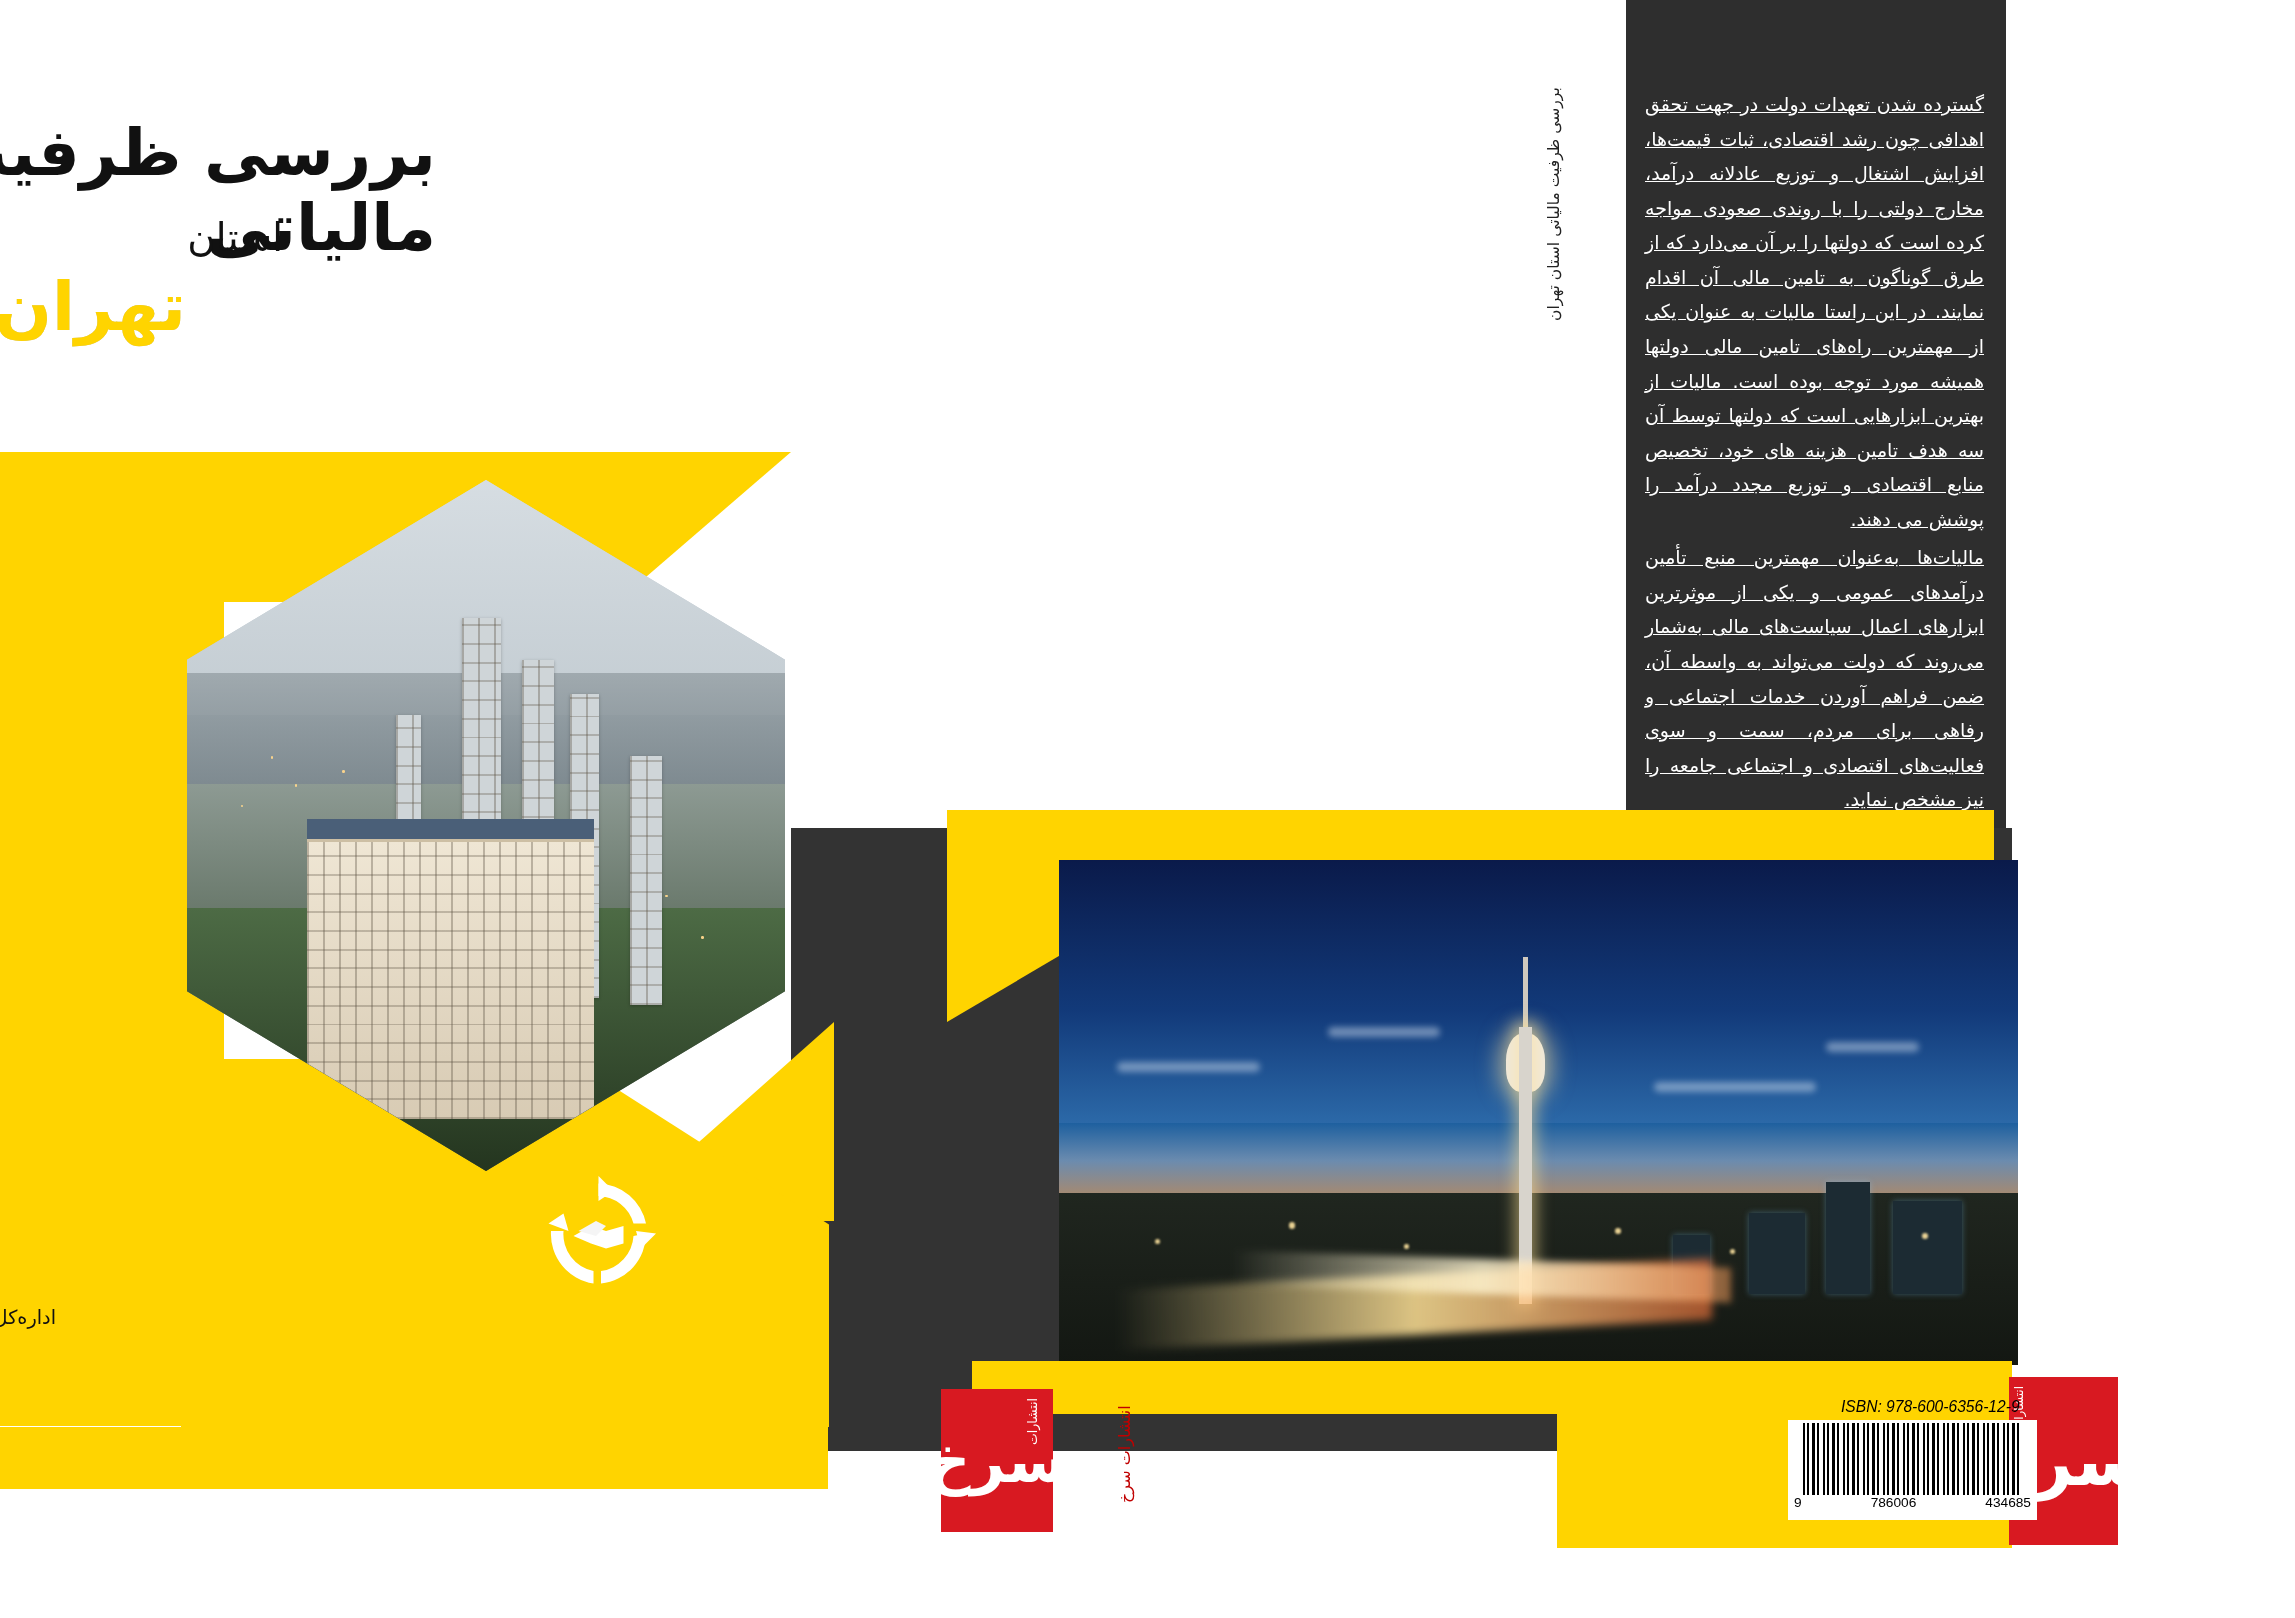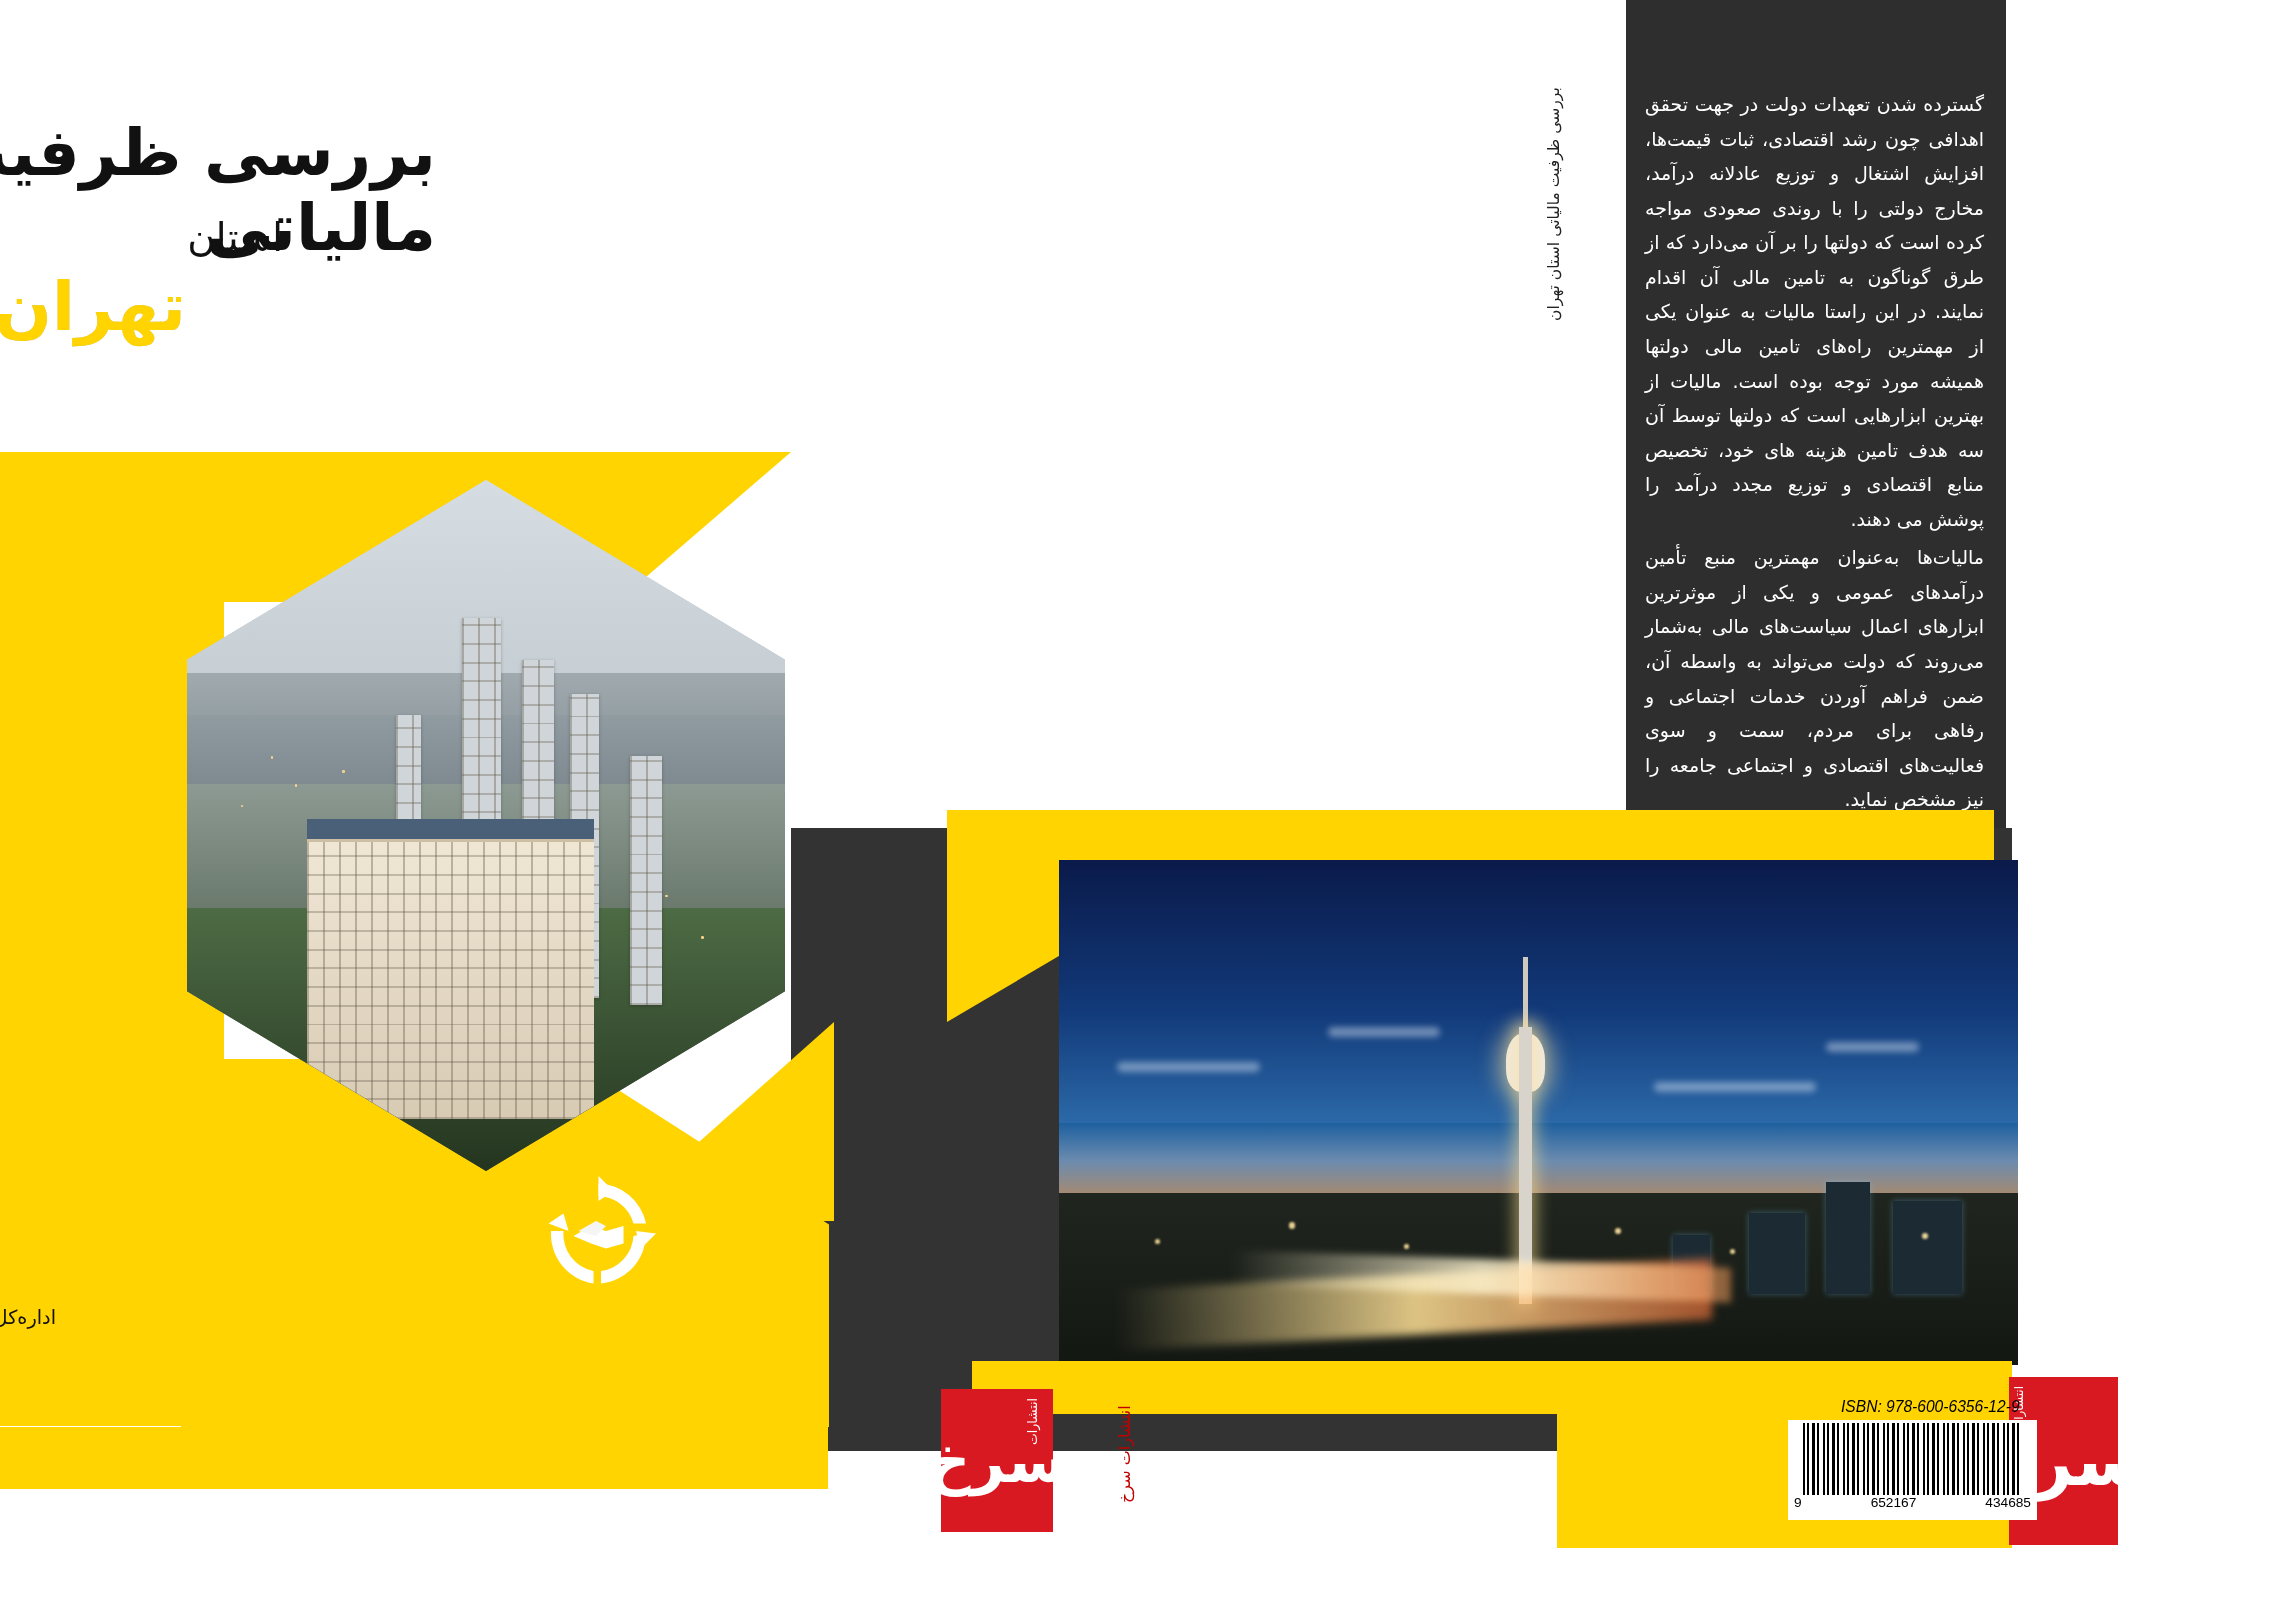--- a/index.html
+++ b/index.html
@@ -20,21 +20,21 @@
   .back-text{
     position:absolute;
     left:1645px;top:87px;width:339px;height:716px;
     color:#ffffff;
     font-size:19px;
     line-height:1.82;
     text-align:justify;
     direction:rtl;
     letter-spacing:0px;
   }
-  .back-text p{margin:0 0 3.7px 0;}
+  .back-text p{margin:0 0 3.7px 0;text-decoration:underline;}
 
   
   .dark-band{
     position:absolute;
     left:791px;top:828px;width:1221px;height:623px;
     background:#333333;
     clip-path:polygon(0 0, 100% 0, 100% 100%, 0 100%, 0 78%, 0 0);
   }
   .dark-wedge{
     position:absolute;
@@ -377,21 +377,21 @@
   <div class="pub-logo2">
     <span>سرخ</span>
   </div>
   <div class="pub-logo2-small">انتشارات</div>
 
   <div class="barcode-box"></div>
   <div class="isbn">ISBN: 978-600-6356-12-9</div>
   <div class="barcode"></div>
   <div class="barcode-digits">
     <span>9</span>
-    <span>652167</span>
+    <span>786006</span>
     <span>434685</span>
   </div>
 
   <div class="spine-text">بررسی ظرفیت مالیاتی استان تهران</div>
   <div class="spine-pub">انتشارات سرخ</div>
 
   <div class="title-main">بررسی ظرفیت مالیاتی</div>
   <div class="title-sub">استان</div>
   <div class="title-prov">تهران</div>
 

